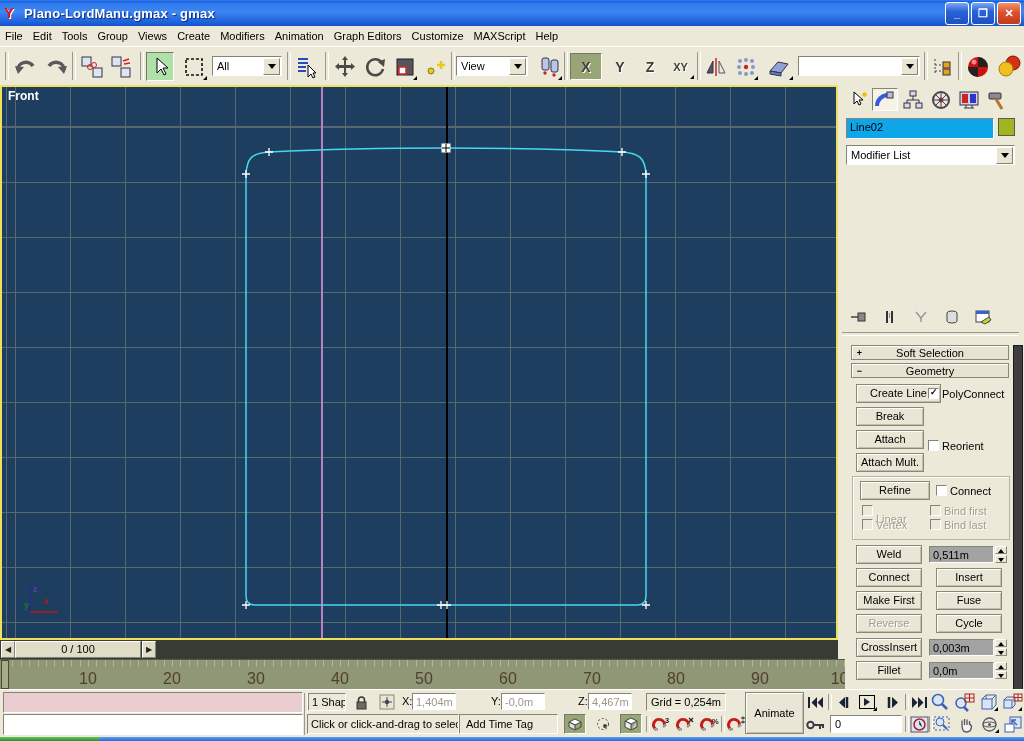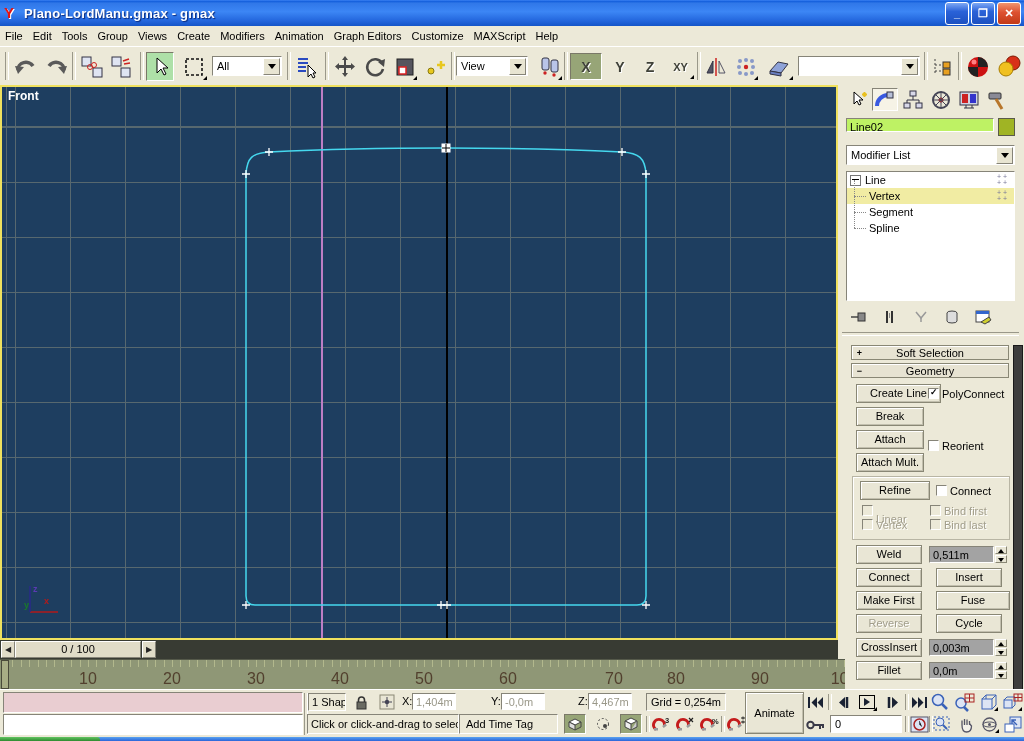--- a/index.html
+++ b/index.html
@@ -27,21 +27,21 @@
   .axisbtn{position:absolute;top:6px;width:26px;height:27px;display:flex;align-items:center;justify-content:center;font-weight:bold;color:#3f4138;font-size:14px;text-shadow:1px 1px 0 #fff;box-sizing:border-box}
   .axisbtn.on{background:#97a577;border:1px solid;border-color:#7a7868 #fff #fff #7a7868}
   
   #viewport{left:0;top:85px;width:838px;height:555px;box-sizing:border-box;border:2px solid #efe15e;background:#1e3e60;background-image:repeating-linear-gradient(to right,#57686f 0 1px,transparent 1px 55px),repeating-linear-gradient(to bottom,#57686f 0 1px,transparent 1px 55px);background-position:13px 40px}
   #vplabel{left:8px;top:89px;color:#fff;font-weight:bold;font-size:12px}
   #vpsvg{left:2px;top:87px}
   
   #panel{left:838px;top:85px;width:186px;height:604px;background:#ece9d8}
   .ptab{position:absolute;top:3px;width:26px;height:23px;display:flex;align-items:center;justify-content:center}
   .ptab.active{background:#f6f3e6;border:1px solid;border-color:#868478 #fff #fff #868478;box-sizing:border-box}
-  #namefield{left:8px;top:33px;width:148px;height:14px;background:#bef264;border:1px solid;border-color:#868478 #fff #fff #868478;box-sizing:border-box;padding:2px 3px;color:#000}
+  #namefield{left:8px;top:33px;width:148px;height:21px;background:#0ea5e9;border:1px solid;border-color:#868478 #fff #fff #868478;box-sizing:border-box;padding:2px 3px;color:#000}
   #swatch{left:160px;top:33px;width:17px;height:18px;background:#a0b424;border:1px solid #5a5a4a;box-sizing:border-box}
   #modlist{left:8px;top:60px;width:169px}
   #stack{left:8px;top:86px;width:169px;height:130px;background:#fff;border:1px solid;border-color:#868478 #fff #fff #868478;box-sizing:border-box;overflow:hidden}
   .srow{height:16px;display:flex;align-items:center;position:relative;color:#000}
   .srow.selected{background:#f1eca3}
   .srow .minus{width:9px;height:9px;border:1px solid #777;background:#fff;margin:0 4px 0 3px;position:relative;flex:none}
   .srow .minus::after{content:"";position:absolute;left:1px;right:1px;top:3px;border-top:1px solid #000}
   .srow .tree{width:22px;height:100%;position:relative;flex:none}
   .srow .tree::before{content:"";position:absolute;left:7px;top:-8px;bottom:8px;border-left:1px dotted #888}
   .srow .tree::after{content:"";position:absolute;left:7px;width:12px;top:8px;border-top:1px dotted #888}
@@ -364,40 +364,20 @@
   <div class="abs" id="swatch"></div>
   <div class="combo" id="modlist">
       <span class="cval">Modifier List</span>
       <span class="carr">
         <svg width="8" height="6">
           <path d="M0 1 L8 1 L4 6 Z" fill="#000"></path>
         </svg>
       </span>
     </div>
 
-  <div class="abs" id="stack">
-      <div class="srow">
-        <span class="minus"></span>
-        <span>Line</span>
-        <span class="vicon">+ +<br>+ +</span>
-      </div>
-      <div class="srow selected">
-        <span class="tree"></span>
-        <span>Vertex</span>
-        <span class="vicon">+ +<br>+ +</span>
-      </div>
-      <div class="srow">
-        <span class="tree"></span>
-        <span>Segment</span>
-      </div>
-      <div class="srow">
-        <span class="tree"></span>
-        <span>Spline</span>
-      </div>
-    </div>
 
   <div class="abs stackbtns">
     <span class="sbtn">
         <svg width="20" height="16">
           <path d="M2 8 h7" stroke="#444" stroke-width="1.5"></path>
           <rect x="9" y="4" width="7" height="8" fill="#888" stroke="#333"></rect>
         </svg>
       </span>
     <span class="sbtn">
         <svg width="20" height="16">
@@ -463,21 +443,21 @@
   <div class="gbtn" style="left:18px;top:460px;width:66px">Weld</div>
   <div class="spinfield" style="left:91px;top:461px;width:65px">0,511m</div>
   <div class="spinner" style="left:157px;top:461px">
       <div class="up"></div>
       <div class="dn"></div>
     </div>
 
   <div class="gbtn" style="left:18px;top:483px;width:66px">Connect</div>
   <div class="gbtn" style="left:98px;top:483px;width:66px">Insert</div>
   <div class="gbtn" style="left:18px;top:506px;width:66px">Make First</div>
-  <div class="gbtn" style="left:98px;top:506px;width:74px">Fuse</div>
+  <div class="gbtn" style="left:98px;top:506px;width:66px">Fuse</div>
   <div class="gbtn dis" style="left:18px;top:529px;width:66px">Reverse</div>
   <div class="gbtn" style="left:98px;top:529px;width:66px">Cycle</div>
 
   <div class="gbtn" style="left:18px;top:553px;width:66px">CrossInsert</div>
   <div class="spinfield" style="left:91px;top:554px;width:65px">0,003m</div>
   <div class="spinner" style="left:157px;top:554px">
       <div class="up"></div>
       <div class="dn"></div>
     </div>
   <div class="gbtn" style="left:18px;top:576px;width:66px">Fillet</div>
@@ -498,21 +478,21 @@
 
 <div class="abs" id="trackbar">
   <div id="tbticks"></div>
   <div id="tbnums">
       <span class="tnum" style="left: 74px;">10</span>
       <span class="tnum" style="left: 158px;">20</span>
       <span class="tnum" style="left: 242px;">30</span>
       <span class="tnum" style="left: 326px;">40</span>
       <span class="tnum" style="left: 410px;">50</span>
       <span class="tnum" style="left: 494px;">60</span>
-      <span class="tnum" style="left: 600px;">70</span>
+      <span class="tnum" style="left: 578px;">70</span>
       <span class="tnum" style="left: 662px;">80</span>
       <span class="tnum" style="left: 746px;">90</span>
       <span class="tnum" style="left: 830px;">100</span>
     </div>
   <div id="tbmarker"></div>
 </div>
 
 <div class="abs" id="statusbar">
   <div class="sunken" id="mxs-pink"></div>
   <div class="sunken" id="mxs-white"></div>

